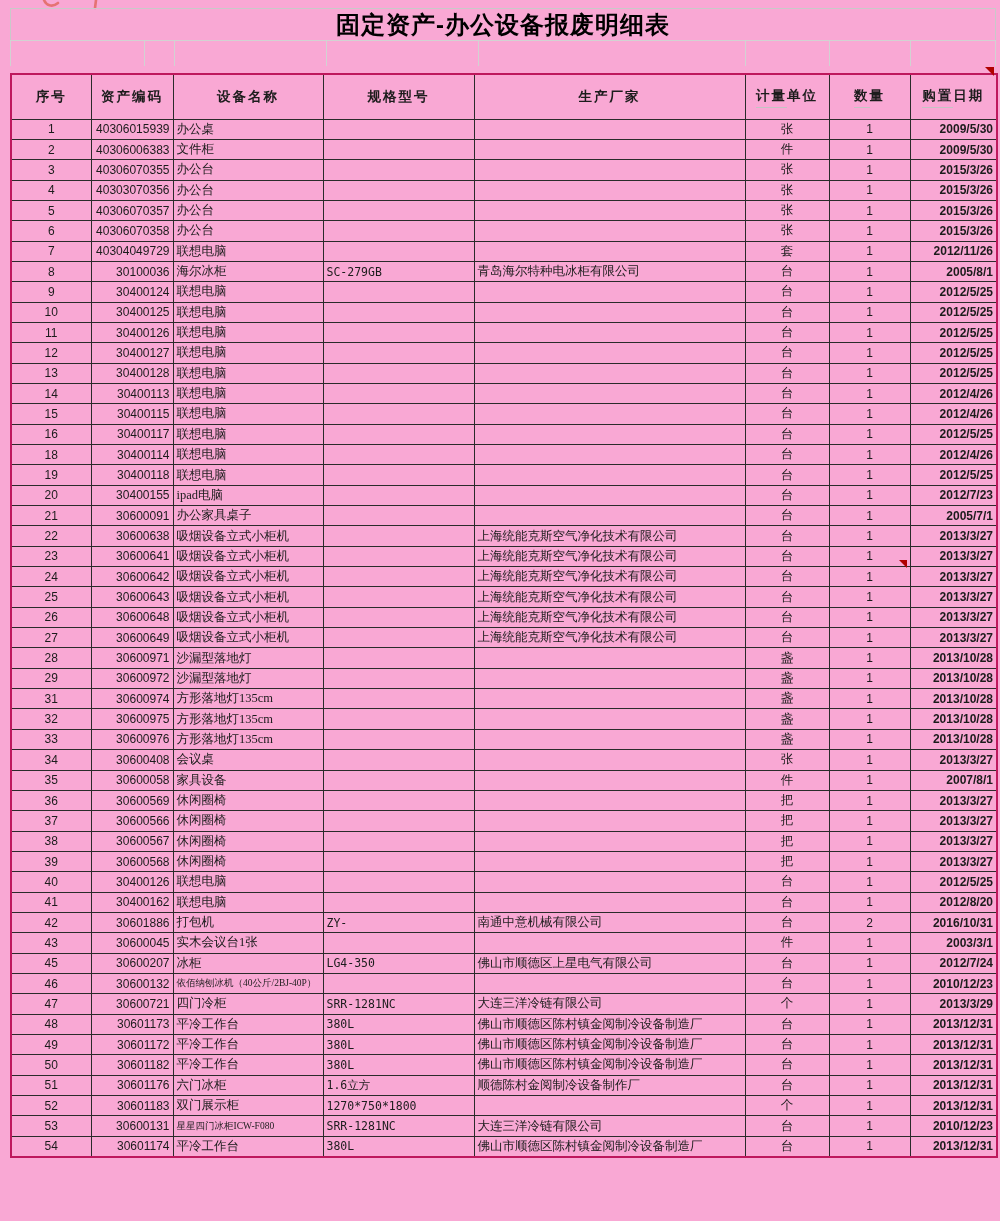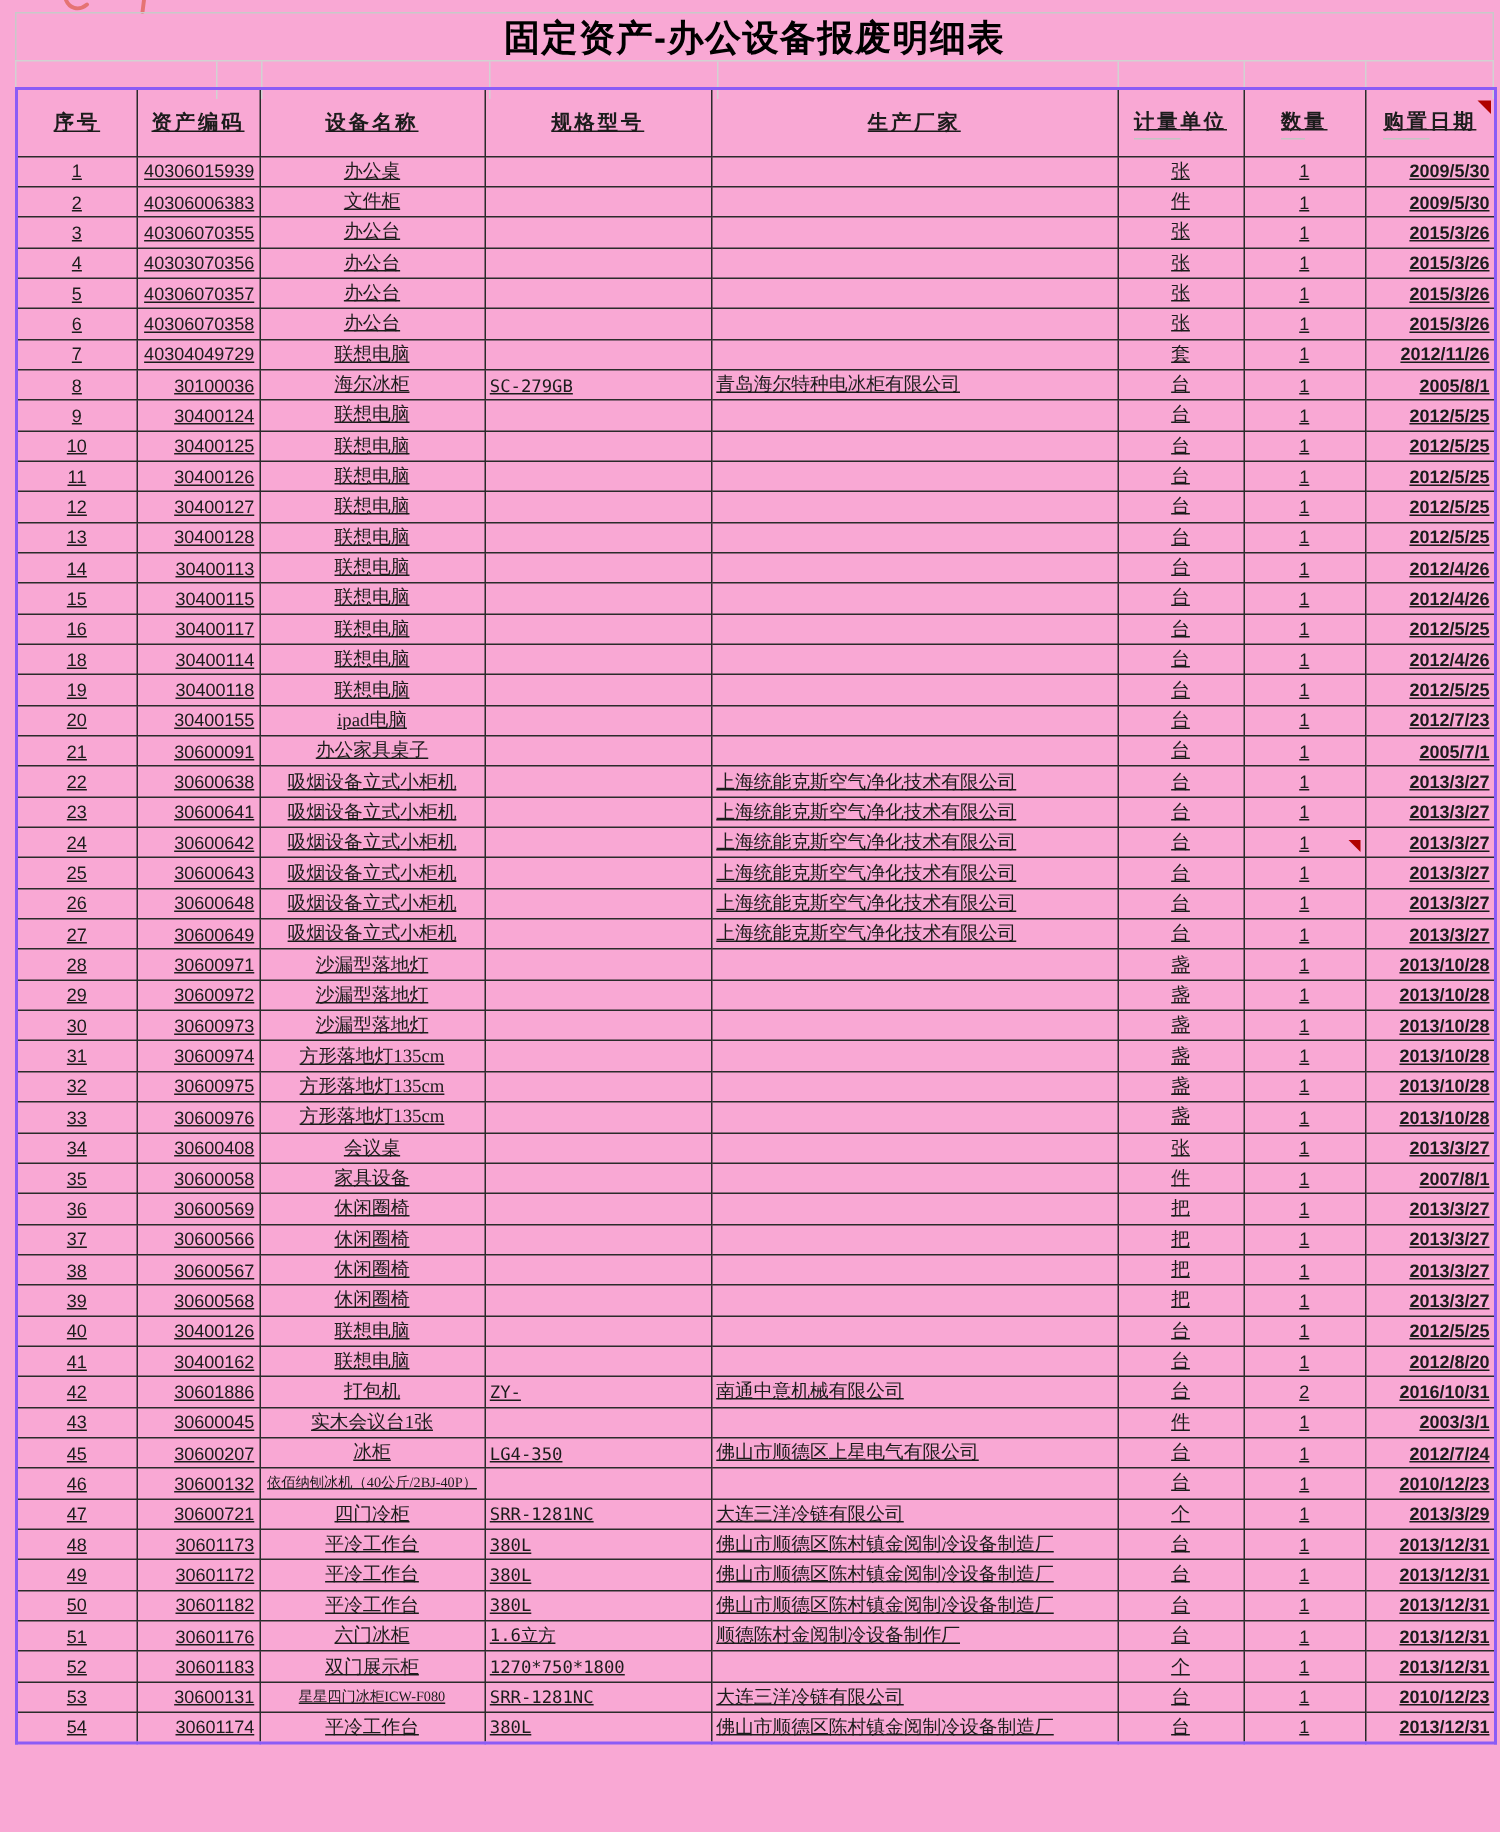--- a/index.html
+++ b/index.html
@@ -18,38 +18,37 @@
     letter-spacing:1px;color:#000;
   }
   
   #gap-row{
     position:absolute;left:10px;top:40px;width:984px;height:25px;
     border:1px solid #d2d2d2;border-bottom:none;
   }
   #gap-row .vline{position:absolute;top:0;width:1px;height:100%;background:#d2d2d2;}
   
   #main-table{
-    position:absolute;left:10px;top:58px;
+    position:absolute;left:10px;top:73px;
     border-collapse:collapse;table-layout:fixed;width:986px;
-    border:2px solid #8b5cf6;
-    text-decoration:underline;
+    border:2px solid #be185d;
   }
   #main-table th,#main-table td{
     border:1px solid #2b2b2b;overflow:hidden;white-space:nowrap;
     padding:0 3px;vertical-align:middle;
   }
   #main-table thead tr{height:45px;}
   #main-table tbody tr{height:20.35px;}
   th{font-weight:bold;font-size:13.5px;letter-spacing:2px;text-align:center;padding:0;}
   th .two-line{display:flex;flex-direction:row;height:100%;justify-content:center;}
   th .two-line .ln{height:22px;line-height:22px;}
   th .two-line .ln.first{border-bottom:1px solid #c4c4c4;}
   td.c-seq{text-align:center;font-family:"Liberation Sans",sans-serif;font-size:12px;}
   td.c-code{text-align:right;font-family:"Liberation Sans",sans-serif;font-size:12px;}
-  td.c-name{text-align:center;font-size:12.5px;}
+  td.c-name{text-align:left;font-size:12.5px;}
   td.c-name.tiny{font-size:9.5px;}
   td.c-spec{text-align:left;font-family:"DejaVu Sans Mono",monospace;font-size:11.5px;}
   td.c-maker{text-align:left;font-size:12.5px;}
   td.c-unit{text-align:center;font-size:12.5px;}
   td.c-qty{text-align:center;font-family:"Liberation Sans",sans-serif;font-size:12px;}
   td.c-date{text-align:right;font-family:"Liberation Sans",sans-serif;font-size:12px;font-weight:600;padding-right:4px;}
   
   .comment-marker{position:absolute;width:0;height:0;
     border-left:9px solid transparent;border-top:9px solid #b00000;}
 </style>
@@ -388,30 +387,20 @@
           <td class="c-seq">29</td>
           <td class="c-code">30600972</td>
           <td class="c-name">沙漏型落地灯</td>
           <td class="c-spec"></td>
           <td class="c-maker"></td>
           <td class="c-unit">盏</td>
           <td class="c-qty">1</td>
           <td class="c-date">2013/10/28</td>
         </tr>
         <tr>
-          <td class="c-seq">30</td>
-          <td class="c-code">30600973</td>
-          <td class="c-name">沙漏型落地灯</td>
-          <td class="c-spec"></td>
-          <td class="c-maker"></td>
-          <td class="c-unit">盏</td>
-          <td class="c-qty">1</td>
-          <td class="c-date">2013/10/28</td>
-        </tr>
-        <tr>
           <td class="c-seq">31</td>
           <td class="c-code">30600974</td>
           <td class="c-name">方形落地灯135cm</td>
           <td class="c-spec"></td>
           <td class="c-maker"></td>
           <td class="c-unit">盏</td>
           <td class="c-qty">1</td>
           <td class="c-date">2013/10/28</td>
         </tr>
         <tr>

